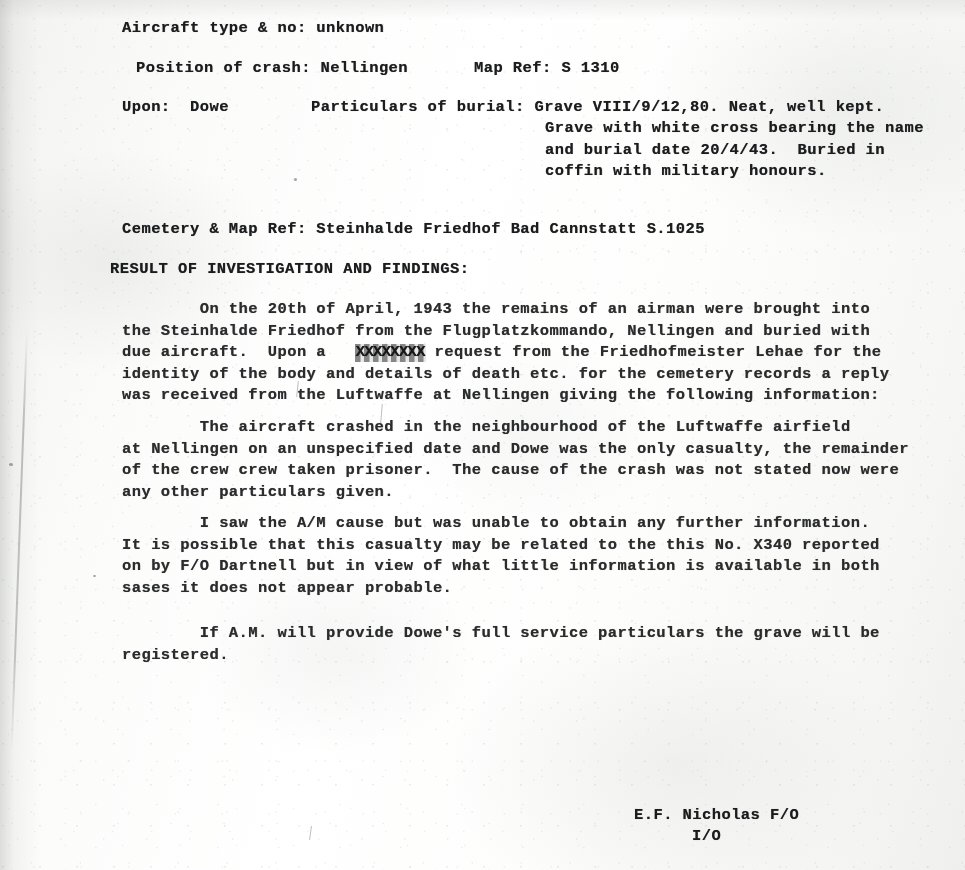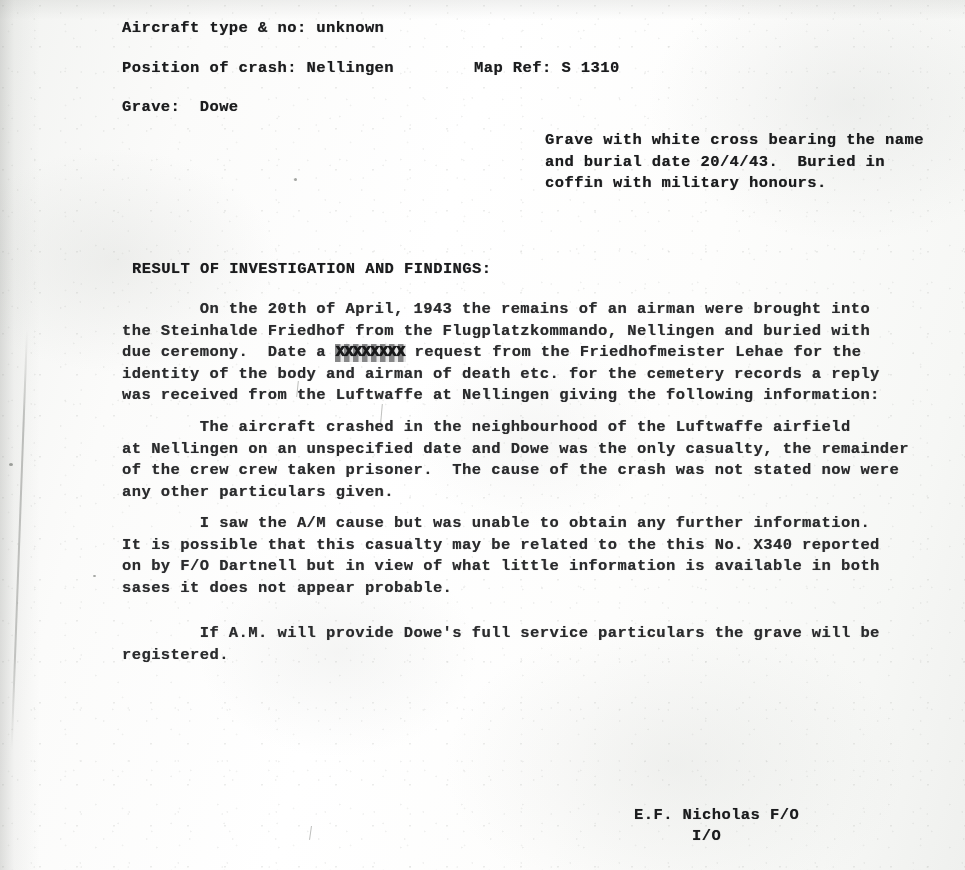--- a/index.html
+++ b/index.html
@@ -99,49 +99,50 @@
 
   
   .ink-strong { color: #141517; opacity: 0.97; }
   .ink-mid    { color: #1b1c1e; opacity: 0.93; }
 
   .row { position: absolute; white-space: pre; }
 
   
   #hdr-line1 { left: 122px; top: 18px; }
   #hdr-line1-right { left: 480px; top: 18px; }
-  #hdr-line2 { left: 122px; top: 58px; }
+  #hdr-line2 { left: 136px; top: 58px; }
   #hdr-line2-right { left: 474px; top: 58px; }
   #hdr-line3-crew { left: 122px; top: 97px; }
   #hdr-line3-part { left: 311px; top: 97px; }
-  #burial-cont { left: 545px; top: 118px; margin-top: 12px; }
+  #burial-cont { left: 545px; top: 118px; }
 
   #cemetery { left: 122px; top: 219px; }
-  #result-heading { left: 132px; top: 259px; }
+  #result-heading { left: 110px; top: 259px; }
 
   #para1 { left: 122px; top: 299px; }
   #para2 { left: 122px; top: 417px; }
   #para3 { left: 122px; top: 513px; }
   #para4 { left: 122px; top: 623px; }
 
   #sig { left: 634px; top: 805px; }
   #sig-role { left: 692px; top: 826px; }
 
   
   .struck {
     position: relative;
     display: inline-block;
     color: #0d0e10;
     letter-spacing: -0.6px;
-    font-weight: 700;
+    font-weight: 400;
     text-shadow:
       0 0 1px rgba(10,11,13,0.9),
       0.5px 0 0.6px rgba(10,11,13,0.8),
       -0.5px 0 0.6px rgba(10,11,13,0.8),
       0 0.4px 0.6px rgba(10,11,13,0.7);
+    margin-left: 20px;
   }
   .struck::after {
     content: "";
     position: absolute;
     left: -1px; right: -1px;
     top: 2px; bottom: 2px;
     background: repeating-linear-gradient(
       90deg,
       rgba(18,19,21,0.55) 0px,
       rgba(18,19,21,0.55) 5px,
@@ -176,34 +177,36 @@
   <div class="stray" style="left:310px;top:826px;width:1.3px;height:14px;transform:rotate(8deg);"></div>
   <div class="fleck" style="left:294px;top:178px;width:3px;height:3px;"></div>
 
   <div class="typed row ink-strong" id="hdr-line1">Aircraft type &amp; no: unknown</div>
 
 
   <div class="typed row ink-strong" id="hdr-line2">Position of crash: Nellingen</div>
 
   <div class="typed row ink-strong" id="hdr-line2-right">Map Ref: S 1310</div>
 
-  <div class="typed row ink-strong" id="hdr-line3-crew">Grave:  Dowe</div>
-
+  <div class="typed row ink-strong" id="hdr-line3-crew">Upon:  Dowe</div>
+
+  <div class="typed row ink-strong" id="hdr-line3-part">Particulars of burial: Grave VIII/9/12,80. Neat, well kept.</div>
 
   <div class="typed row ink-strong" id="burial-cont"><span>Grave with white cross bearing the name</span>
 <span>and burial date 20/4/43.  Buried in</span>
 <span>coffin with military honours.</span></div>
 
+  <div class="typed row ink-strong" id="cemetery">Cemetery &amp; Map Ref: Steinhalde Friedhof Bad Cannstatt S.1025</div>
 
   <div class="typed row ink-strong" id="result-heading">RESULT OF INVESTIGATION AND FINDINGS:</div>
 
   <div class="typed row ink-mid" id="para1"><span>        On the 20th of April, 1943 the remains of an airman were brought into</span>
 <span>the Steinhalde Friedhof from the Flugplatzkommando, Nellingen and buried with</span>
-<span>due ceremony.  Date a </span><span class="struck">XXXXXXXX</span><span> request from the Friedhofmeister Lehae for the</span>
-<span>identity of the body and airman of death etc. for the cemetery records a reply</span>
+<span>due aircraft.  Upon a </span><span class="struck">XXXXXXXX</span><span> request from the Friedhofmeister Lehae for the</span>
+<span>identity of the body and details of death etc. for the cemetery records a reply</span>
 <span>was received from the Luftwaffe at Nellingen giving the following information:</span></div>
 
   <div class="typed row ink-mid" id="para2"><span>        The aircraft crashed in the neighbourhood of the Luftwaffe airfield</span>
 <span>at Nellingen on an unspecified date and Dowe was the only casualty, the remainder</span>
 <span>of the crew crew taken prisoner.  The cause of the crash was not stated now were</span>
 <span>any other particulars given.</span></div>
 
   <div class="typed row ink-mid" id="para3"><span>        I saw the A/M cause but was unable to obtain any further information.</span>
 <span>It is possible that this casualty may be related to the this No. X340 reported</span>
 <span>on by F/O Dartnell but in view of what little information is available in both</span>

